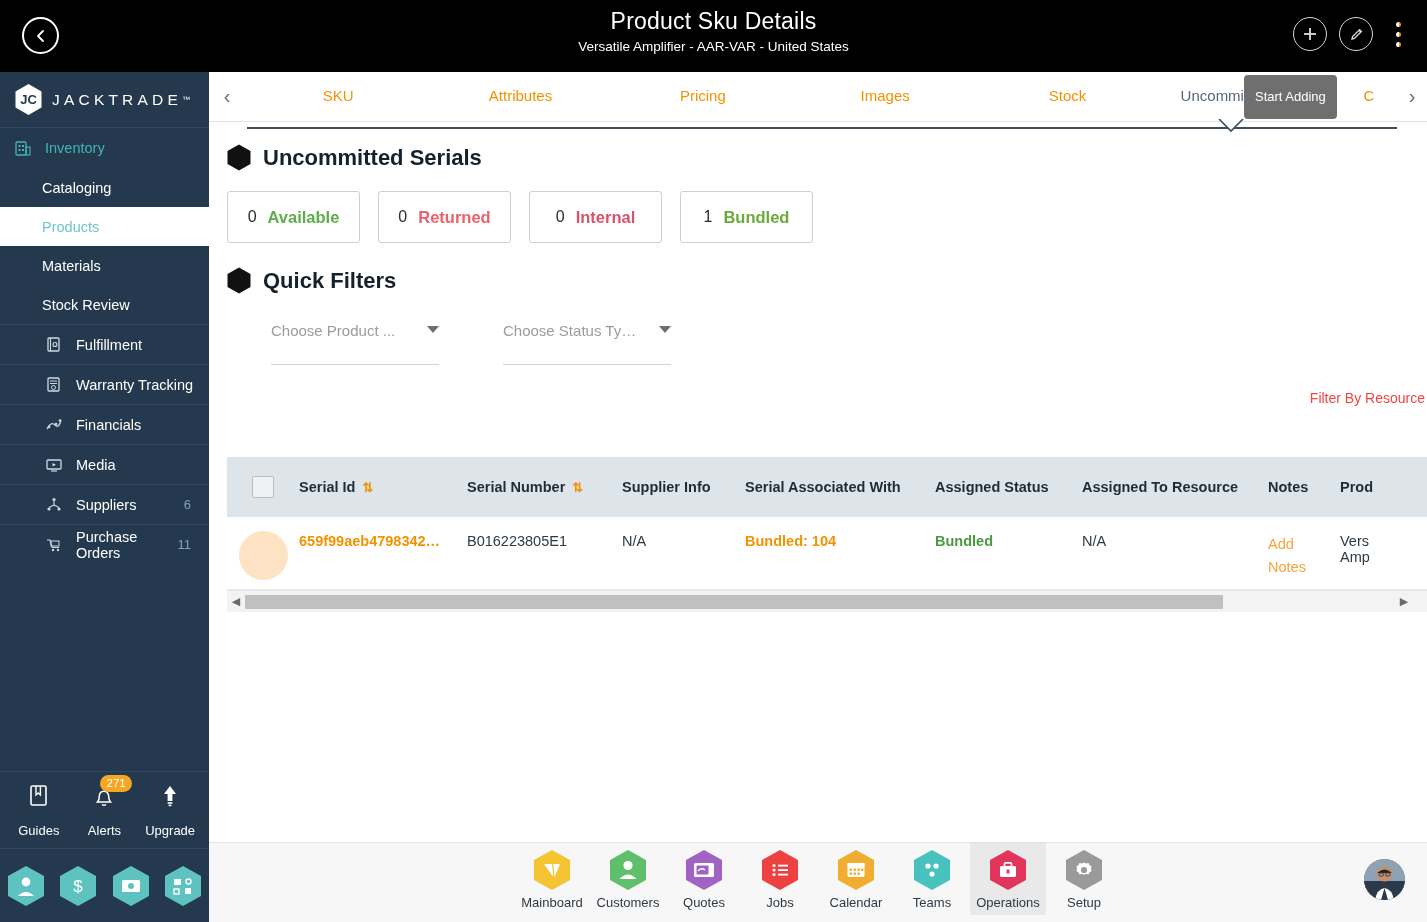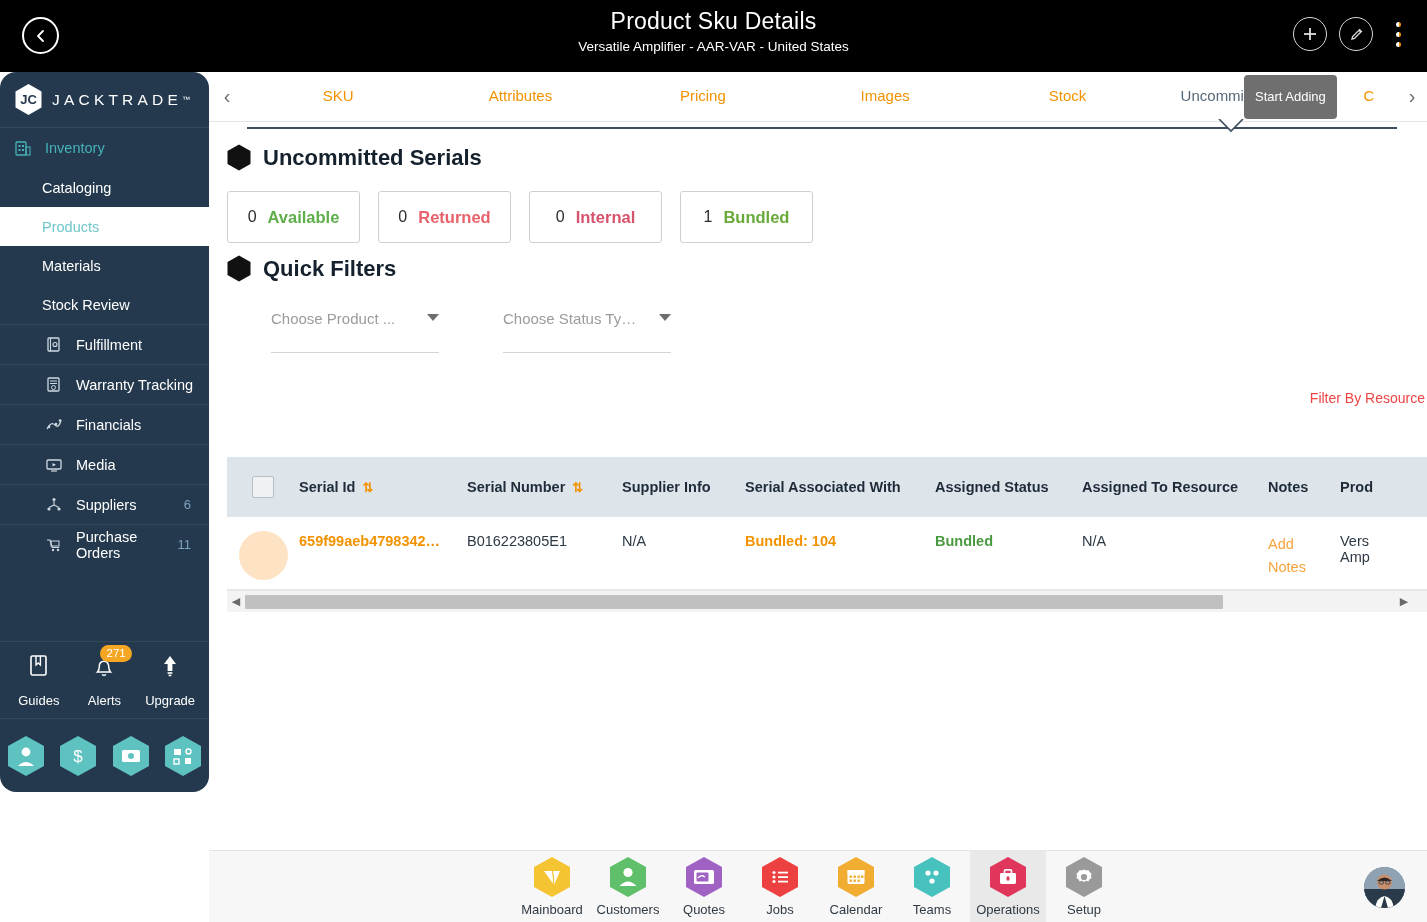--- a/index.html
+++ b/index.html
@@ -39,22 +39,22 @@
   }
   .kebab { width: 26px; height: 34px; display: flex; flex-direction: column; align-items: center;
            justify-content: center; gap: 5px; cursor: pointer; }
   .kebab i { display: block; width: 5px; height: 5px; border-radius: 50%; }
   .kebab i:nth-child(1) { background: linear-gradient(90deg,#ffffff 50%, #f39200 50%); }
   .kebab i:nth-child(2) { background: linear-gradient(90deg,#ffffff 50%, #f39200 50%); }
   .kebab i:nth-child(3) { background: linear-gradient(90deg,#ffffff 50%, #f39200 50%); }
 
   
   .sidebar {
-    position: absolute; left: 0; top: 72px; width: 209px; height: 720px;
-    background: #24394d; color: #ffffff; border-radius: 16px;
+    position: absolute; left: 0; top: 72px; width: 209px; height: 850px;
+    background: #24394d; color: #ffffff;
   }
   .brand {
     height: 56px; display: flex; align-items: center; padding-left: 14px;
     border-bottom: 1px solid #32495e;
   }
   .brand-mark { width: 29px; height: 33px; margin-right: 9px; flex: none; }
   .brand-word {
     font-size: 15.5px; letter-spacing: 4.2px; font-weight: 400; color: #fff;
   }
   .brand-tm { font-size: 8px; vertical-align: super; letter-spacing: 0; }
@@ -163,22 +163,22 @@
   .link-orange { color: #f8a33c; cursor: pointer; line-height: 23px; }
   .hscroll {
     height: 22px; background: #f3f3f3; display: flex; align-items: center; position: relative;
     border-top: 1px solid #e6e6e6;
   }
   .hscroll .arw { width: 18px; text-align: center; color: #6a6a6a; font-size: 11px; cursor: pointer; }
   .hscroll .thumb { height: 14px; background: #c0c0c0; border-radius: 1px; cursor: pointer; }
 
   
   .bottomnav {
-    position: absolute; left: 209px; bottom: 0; width: 1218px; height: 72px;
-    background: #f7f7f7; border-top: 1px solid #e3e3e3; display: flex; align-items: flex-end;
+    position: absolute; left: 209px; bottom: 0; width: 1218px; height: 80px;
+    background: #f7f7f7; border-top: 1px solid #e3e3e3; display: flex; align-items: flex-start;
     justify-content: center;
   }
   .bnav-items { display: flex; align-items: center; }
   .bnav {
     width: 76px; height: 72px; display: flex; flex-direction: column; align-items: center;
     justify-content: center; cursor: pointer;
   }
   .bnav.active { background: #e9e9e9; }
   .bnav .lbl { font-size: 13px; color: #2f3a44; margin-top: 4px; }
   .bnav-avatar {
@@ -424,21 +424,21 @@
       <div class="stat">
         <span class="num">0</span>
         <span class="lab" style="color:#d6536d">Internal</span>
       </div>
       <div class="stat">
         <span class="num">1</span>
         <span class="lab" style="color:#6aaa3a">Bundled</span>
       </div>
     </div>
 
-    <div class="section-title" style="margin-top:12px;">
+    <div class="section-title" style="margin-top:24px;">
       <svg class="hexdot" viewBox="0 0 24 27">
         <polygon points="12,0.5 23.5,7 23.5,20 12,26.5 0.5,20 0.5,7" fill="#111111"></polygon>
       </svg>
       <h2>Quick Filters</h2>
     </div>
 
     <div class="filters">
       <div class="select">
         <span class="ph">Choose Product ...</span>
         <span class="caret-dn"></span>

